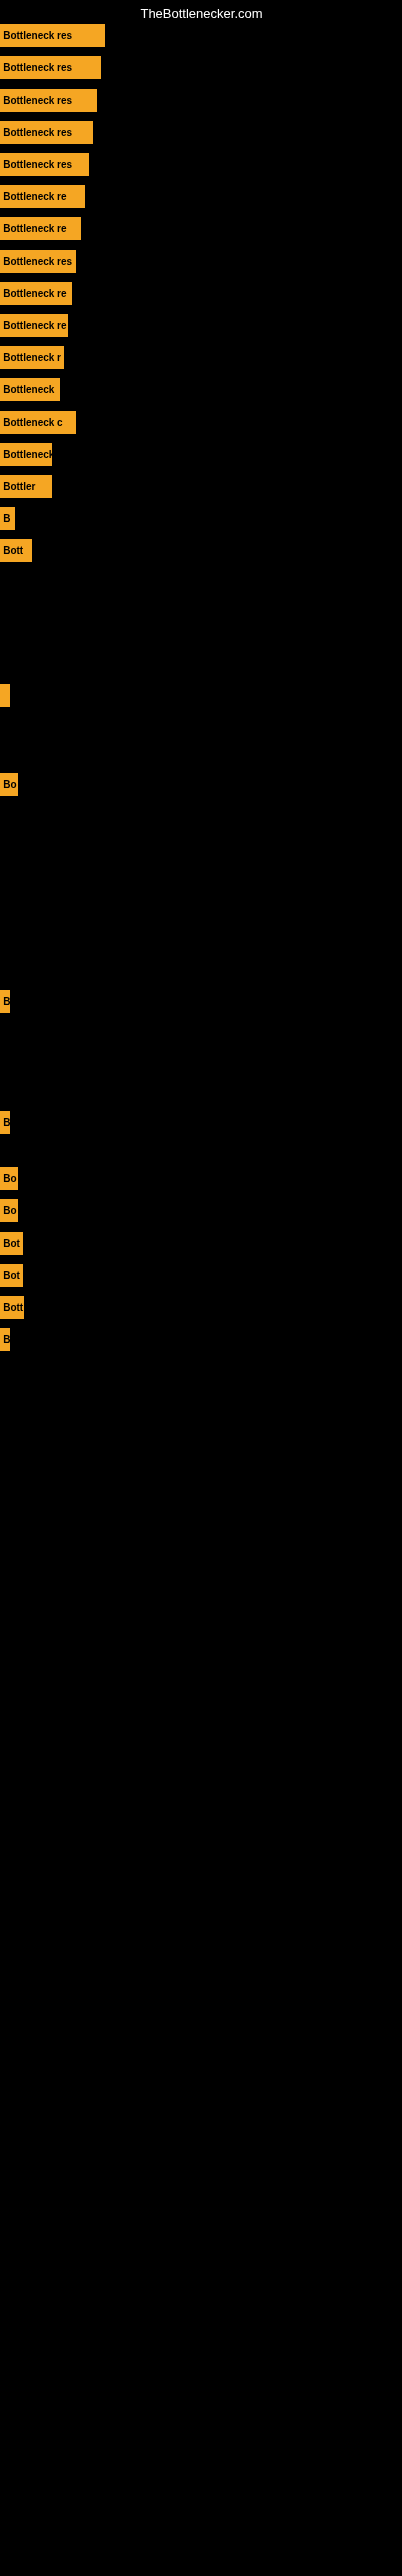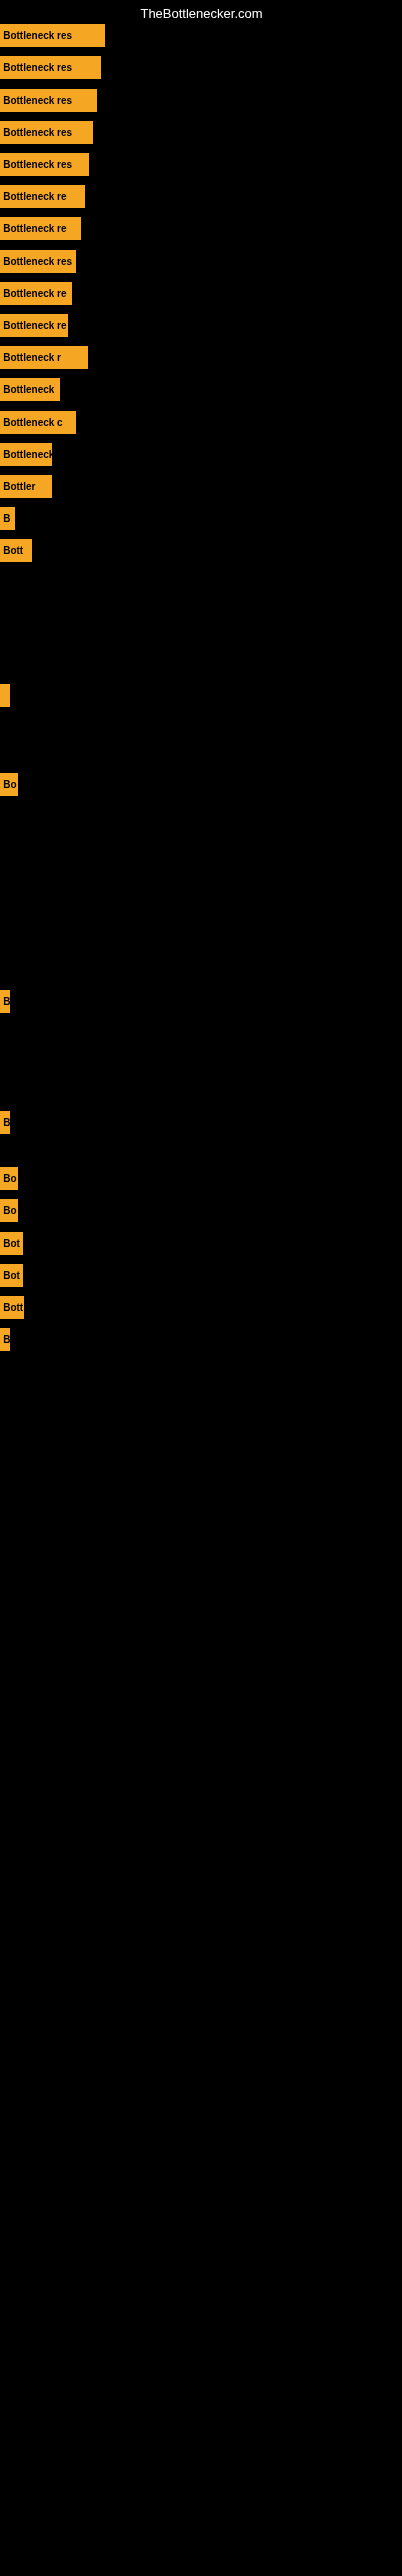--- a/index.html
+++ b/index.html
@@ -73,21 +73,21 @@
 <div class="bar-container" style="top: 250px; left: 0px;">
     <div class="bar" style="width: 76px;">Bottleneck res</div>
   </div>
 <div class="bar-container" style="top: 282px; left: 0px;">
     <div class="bar" style="width: 72px;">Bottleneck re</div>
   </div>
 <div class="bar-container" style="top: 314px; left: 0px;">
     <div class="bar" style="width: 68px;">Bottleneck re</div>
   </div>
 <div class="bar-container" style="top: 346px; left: 0px;">
-    <div class="bar" style="width: 88px;">Bottleneck r</div>
+    <div class="bar" style="width: 64px;">Bottleneck r</div>
   </div>
 <div class="bar-container" style="top: 378px; left: 0px;">
     <div class="bar" style="width: 60px;">Bottleneck</div>
   </div>
 <div class="bar-container" style="top: 411px; left: 0px;">
     <div class="bar" style="width: 76px;">Bottleneck c</div>
   </div>
 <div class="bar-container" style="top: 443px; left: 0px;">
     <div class="bar" style="width: 52px;">Bottleneck</div>
   </div>

